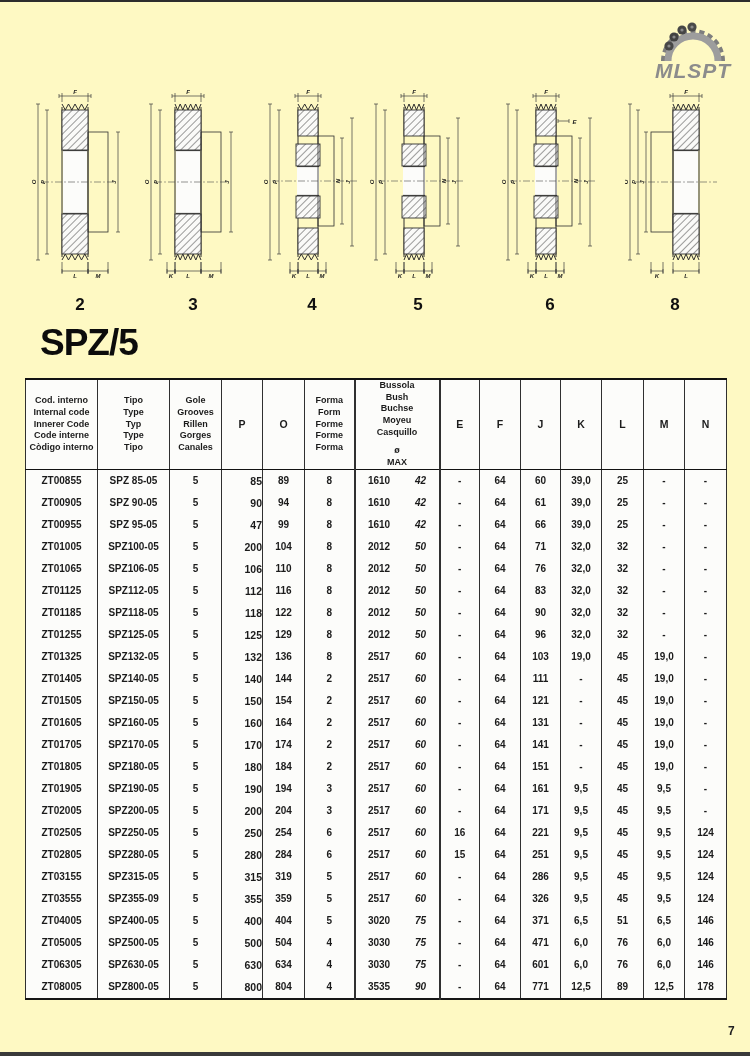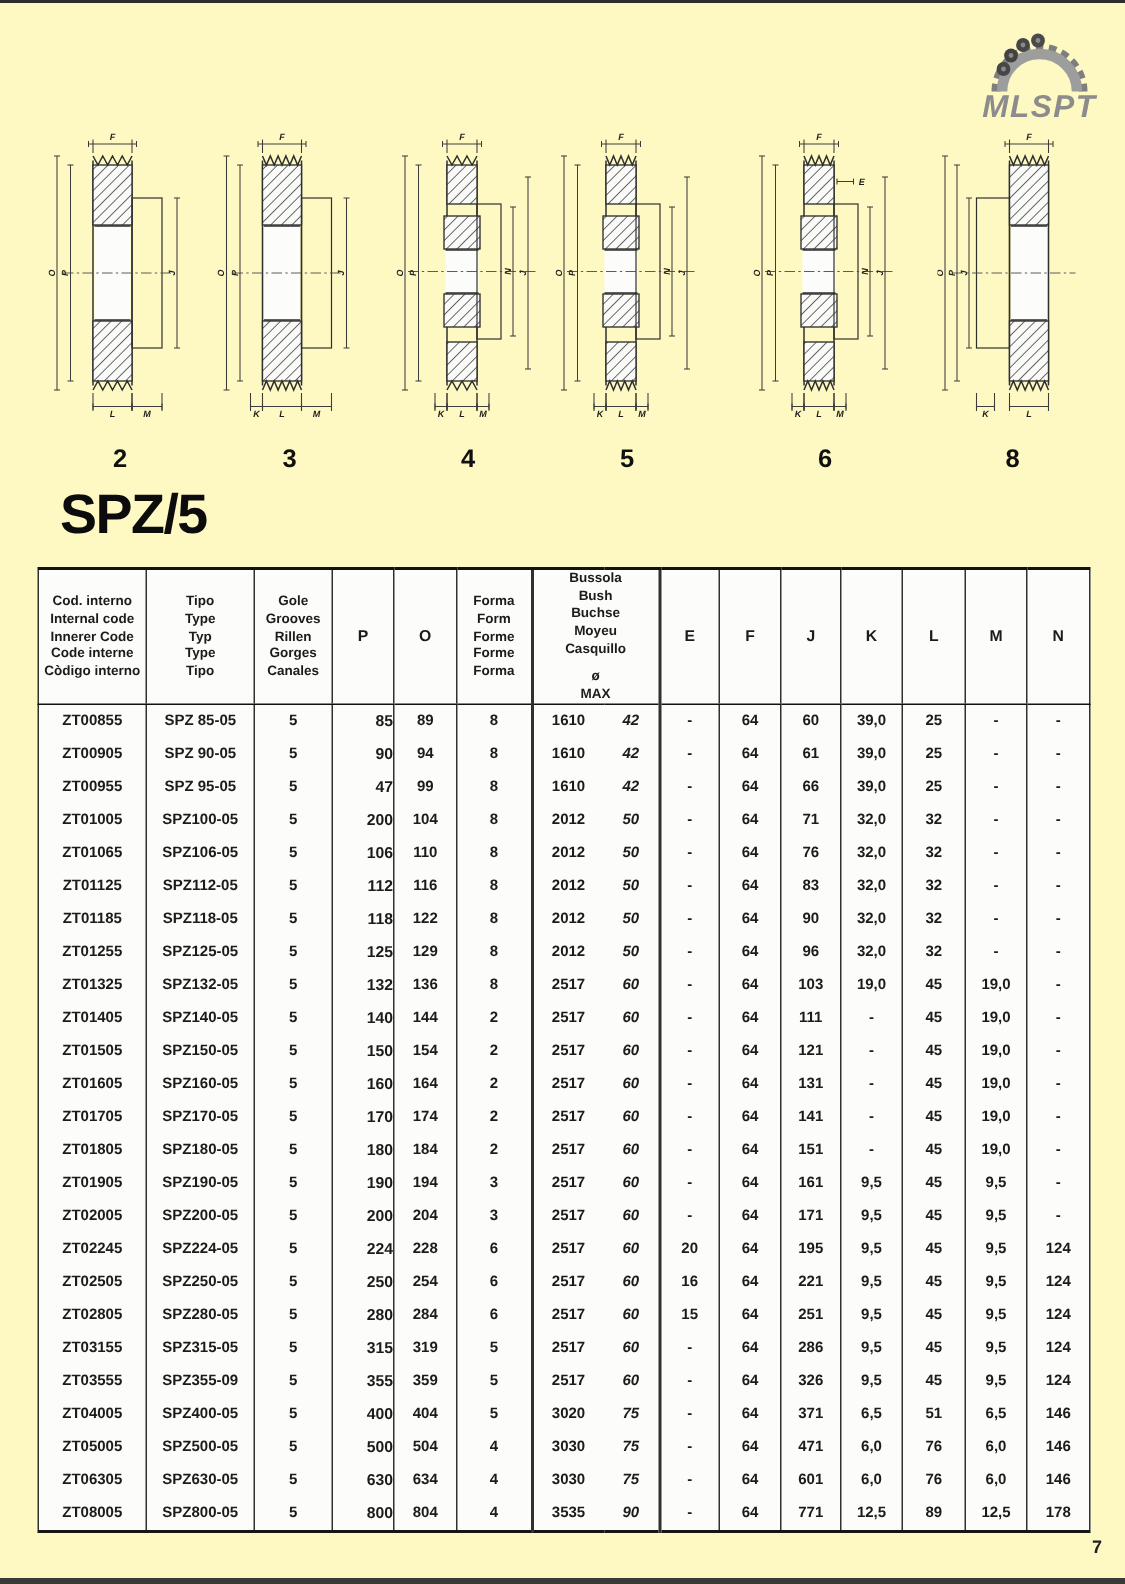--- a/index.html
+++ b/index.html
@@ -750,37 +750,20 @@
           <td class="no-left">60</td>
           <td class="thick-left">-</td>
           <td>64</td>
           <td>171</td>
           <td>9,5</td>
           <td>45</td>
           <td>9,5</td>
           <td>-</td>
         </tr>
         <tr>
-          <td>ZT02245</td>
-          <td>SPZ224-05</td>
-          <td>5</td>
-          <td class="boldcol">224</td>
-          <td>228</td>
-          <td>6</td>
-          <td class="thick-left">2517</td>
-          <td class="no-left">60</td>
-          <td class="thick-left">20</td>
-          <td>64</td>
-          <td>195</td>
-          <td>9,5</td>
-          <td>45</td>
-          <td>9,5</td>
-          <td>124</td>
-        </tr>
-        <tr>
           <td>ZT02505</td>
           <td>SPZ250-05</td>
           <td>5</td>
           <td class="boldcol">250</td>
           <td>254</td>
           <td>6</td>
           <td class="thick-left">2517</td>
           <td class="no-left">60</td>
           <td class="thick-left">16</td>
           <td>64</td>

